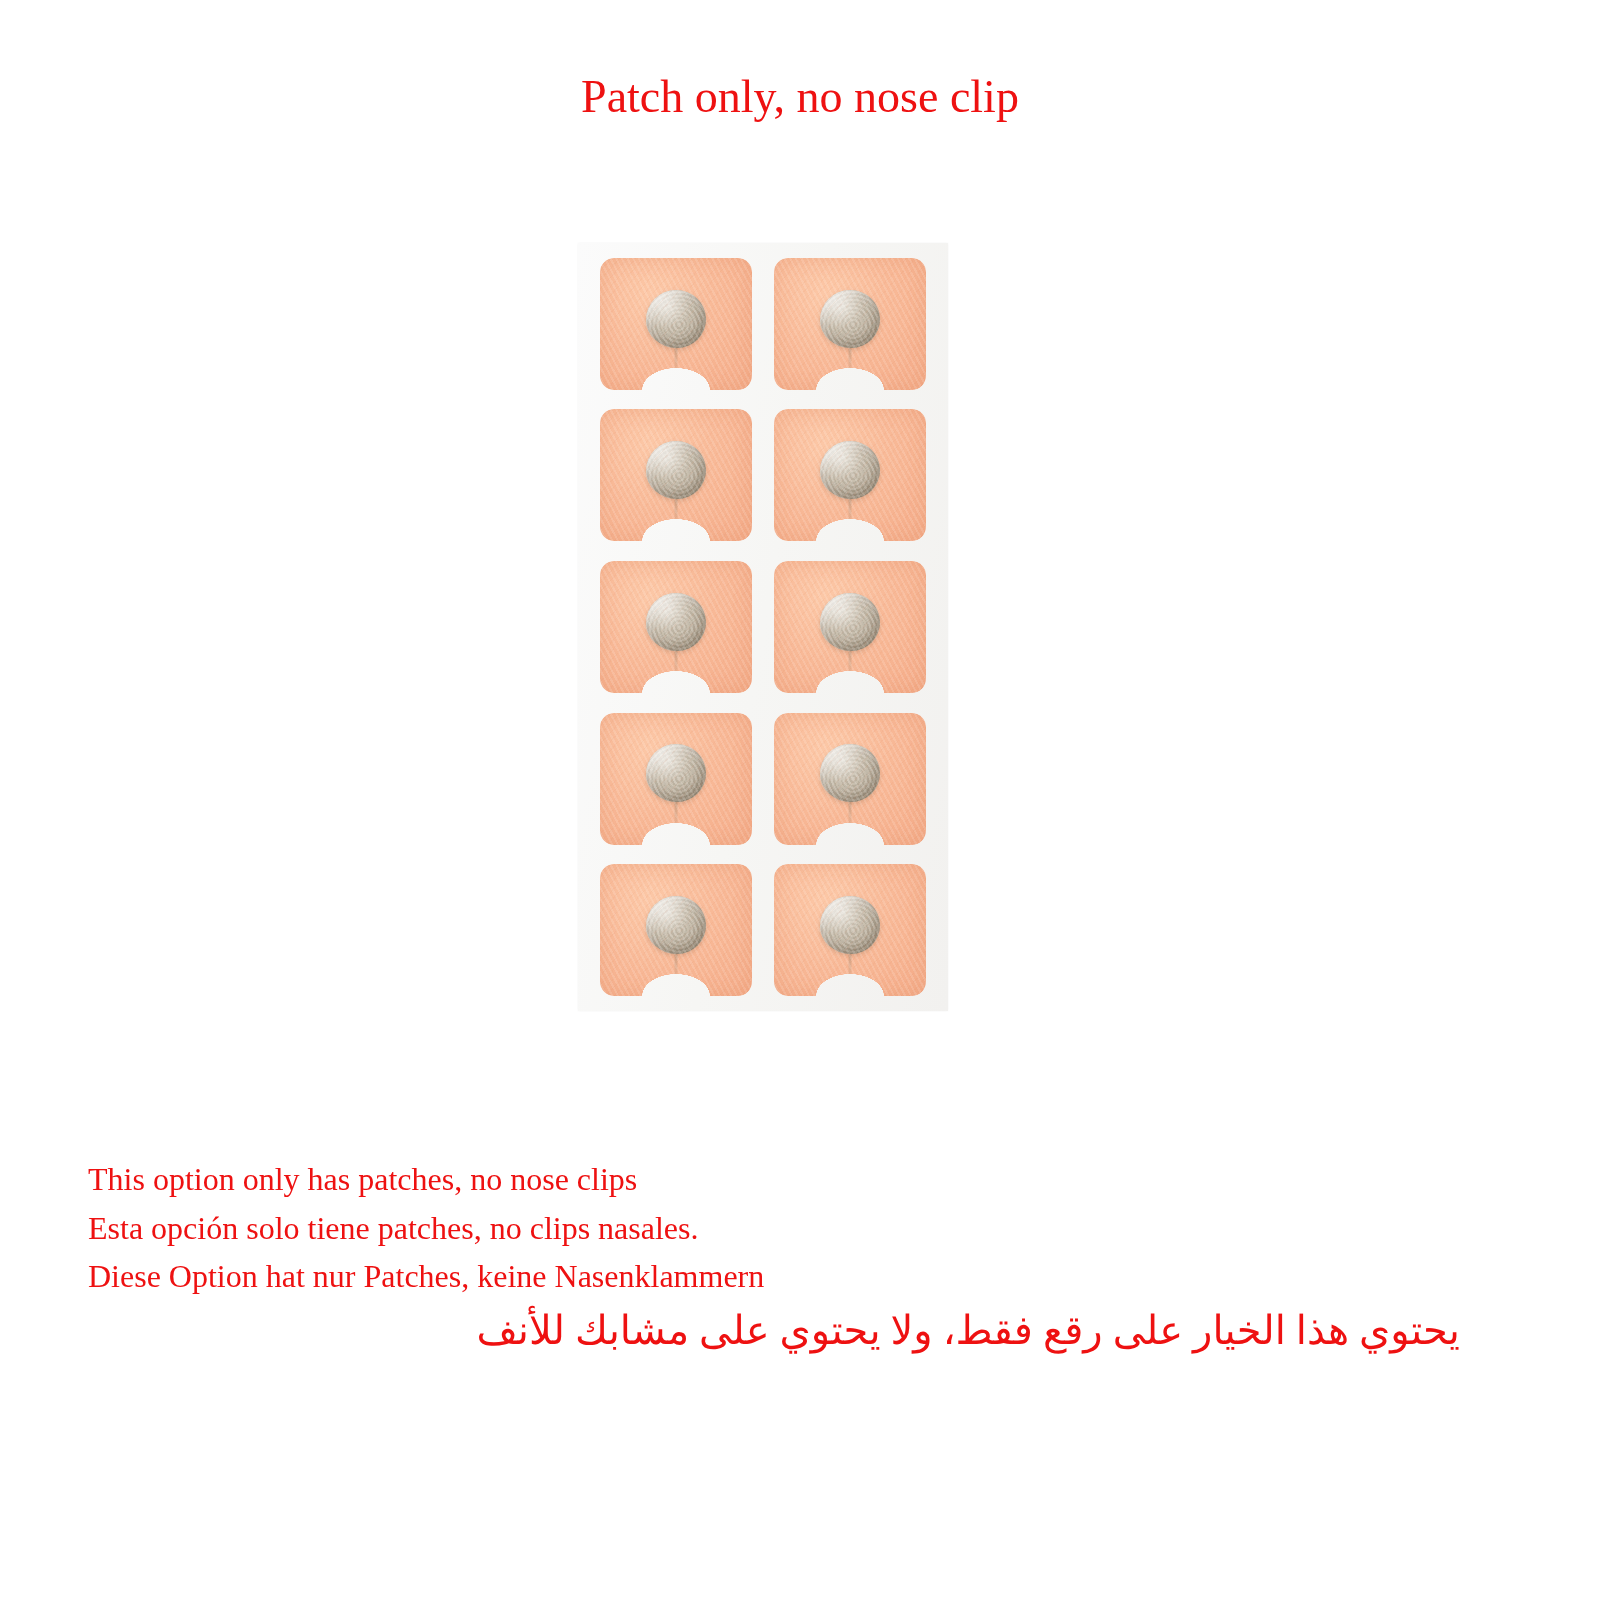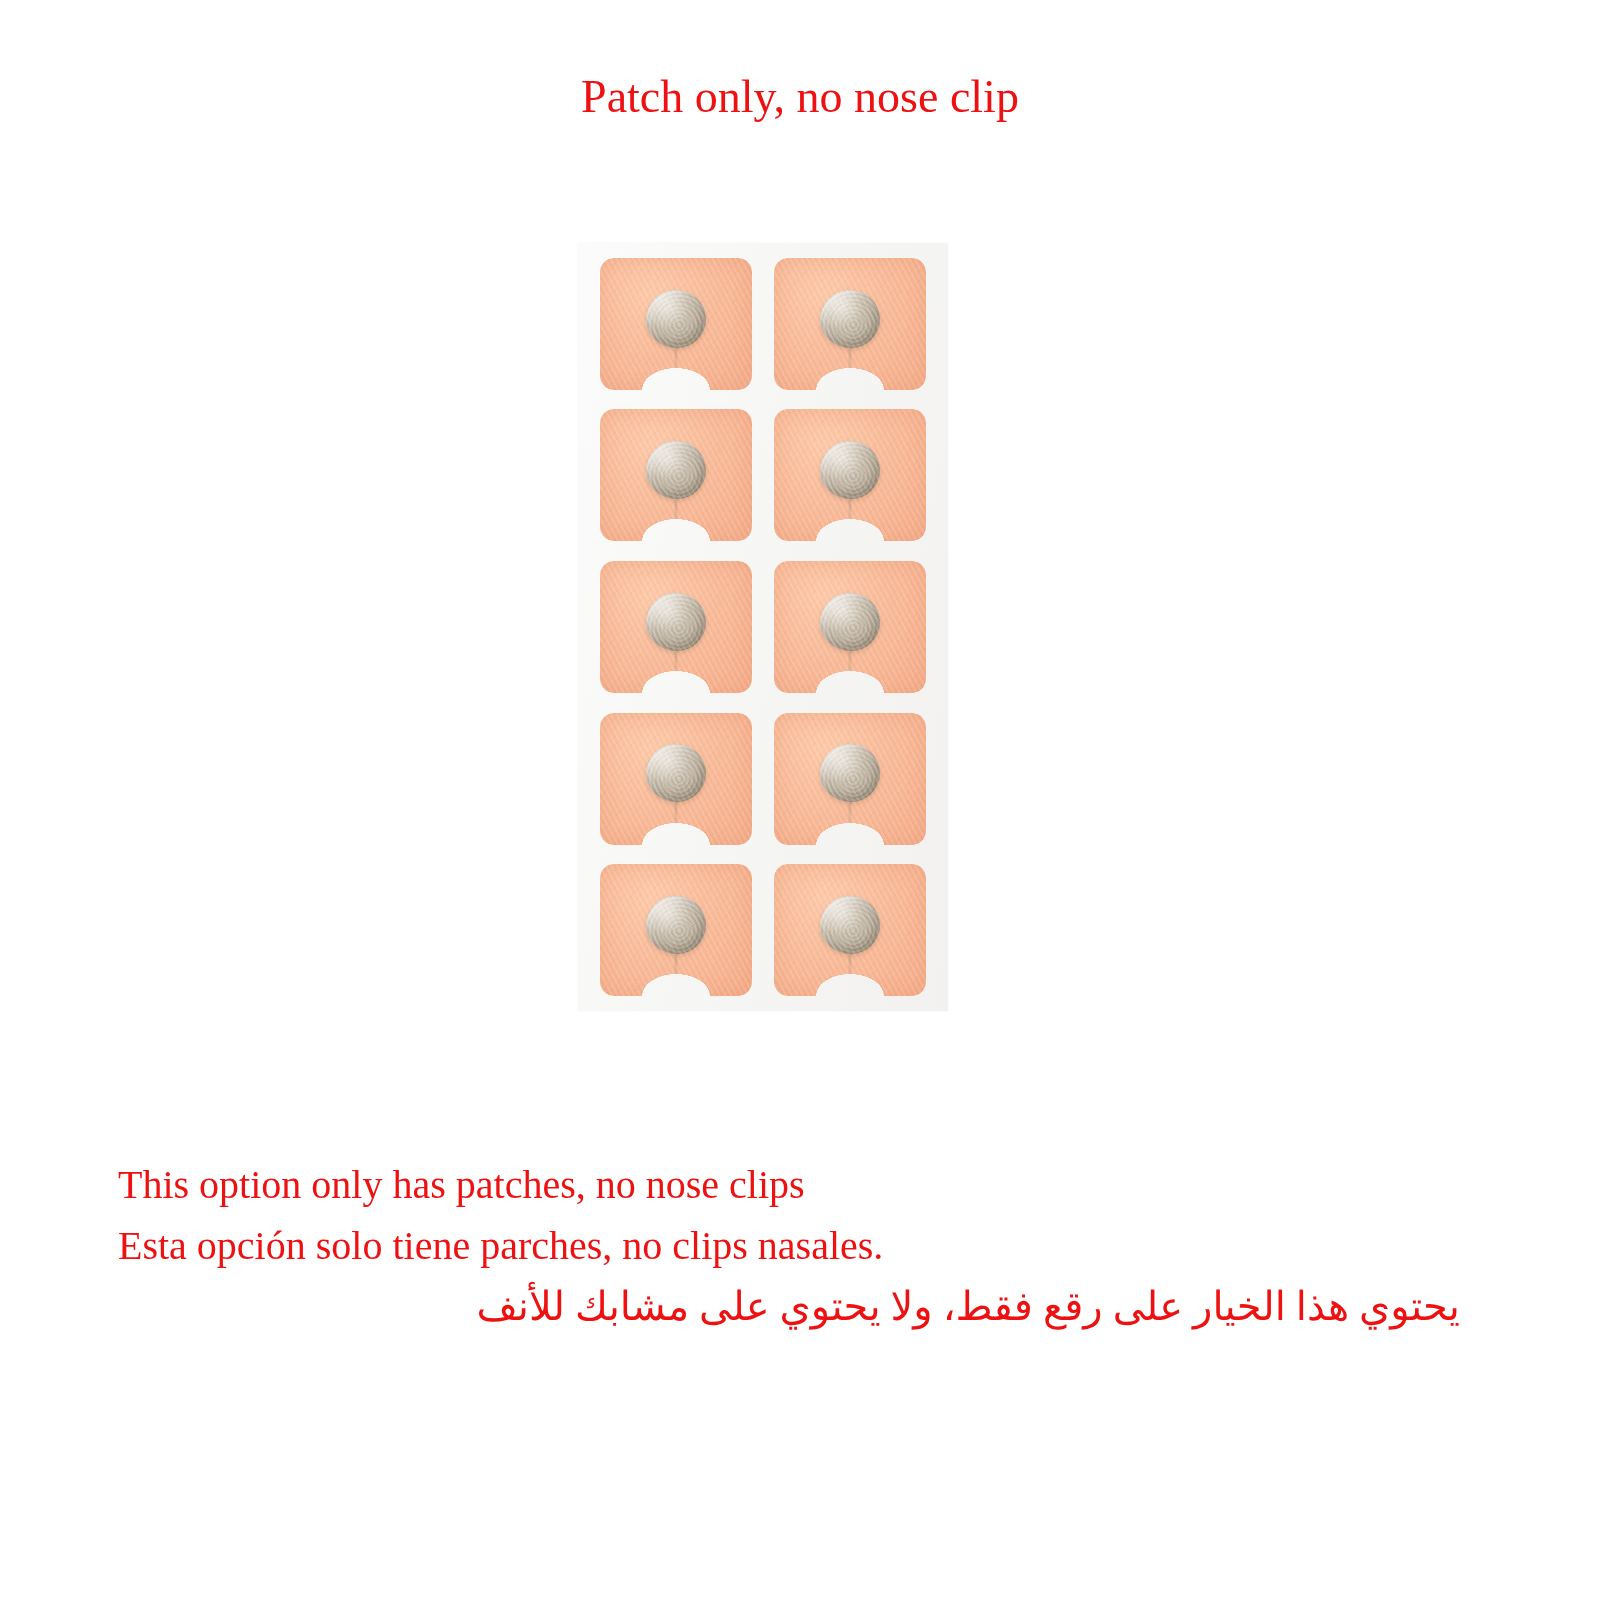--- a/index.html
+++ b/index.html
@@ -125,23 +125,23 @@
 
   
   .captions {
     position: absolute;
     left: 0;
     top: 1155px;
     width: 1600px;
     color: #ee1111;
   }
   .cap-line {
-    font-size: 40px;
+    font-size: 32px;
     line-height: 1.52;
-    padding-left: 118px;
+    padding-left: 88px;
     padding-right: 60px;
     white-space: nowrap;
     font-family: "Liberation Serif", serif;
   }
   .cap-line.ar {
     direction: rtl;
     text-align: right;
     padding-right: 140px;
     padding-left: 32px;
     font-size: 40px;
@@ -194,15 +194,16 @@
       <div class="patch">
           <div class="bead-tail"></div>
           <div class="bead"></div>
         </div>
     </div>
   </div>
 </div>
 
 <div class="captions">
   <div class="cap-line">This option only has patches, no nose clips</div>
-  <div class="cap-line">Esta opción solo tiene parches, no clips nasales.</div>
+  <div class="cap-line">Esta opción solo tiene patches, no clips nasales.</div>
+  <div class="cap-line">Diese Option hat nur Patches, keine Nasenklammern</div>
   <div class="cap-line ar">يحتوي هذا الخيار على رقع فقط، ولا يحتوي على مشابك للأنف</div>
 </div>
 
 </body></html>

